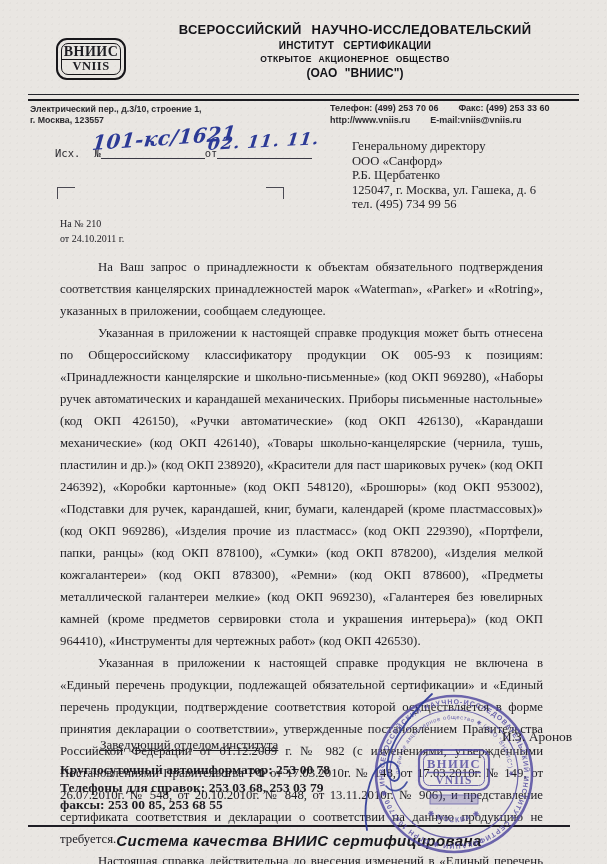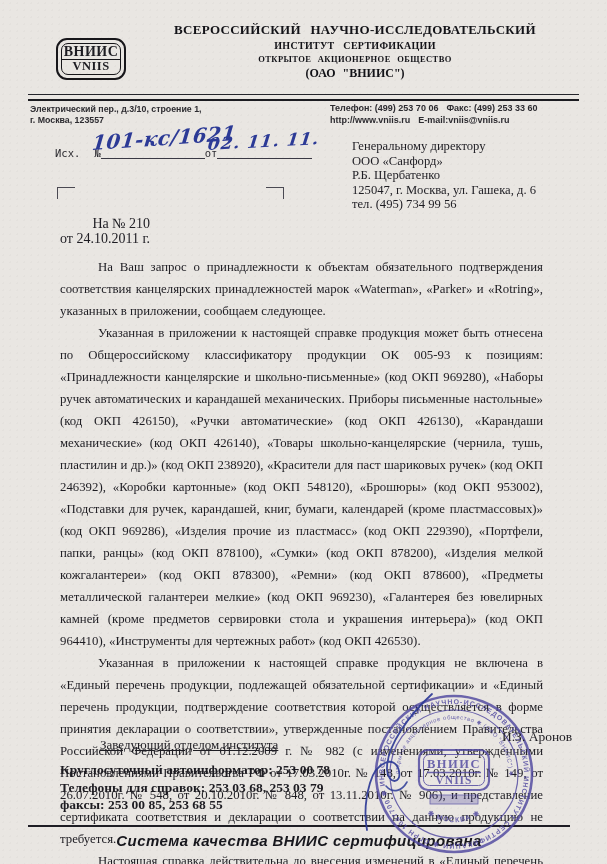--- a/index.html
+++ b/index.html
@@ -24,39 +24,39 @@
   .logo-inner{
     border:1px solid #17161a;border-radius:7px;
     width:58px;height:30px;display:flex;flex-direction:column;
     align-items:center;justify-content:center;
   }
   .logo-ru{font-family:"Liberation Serif",serif;font-weight:bold;font-size:14px;
     letter-spacing:.5px;line-height:14px;border-bottom:1.5px solid #17161a;padding:0 2px;}
   .logo-en{font-family:"Liberation Serif",serif;font-weight:bold;font-size:12.5px;line-height:13px;letter-spacing:.5px;}
   .title{
     position:absolute;left:140px;top:22px;width:430px;text-align:center;
-    font-family:Liberation Serif, serif;font-weight:bold;color:#131318;
+    font-family:Liberation Sans, sans-serif;font-weight:bold;color:#131318;
   }
   .t1{font-size:13px;letter-spacing:.3px;word-spacing:6px;line-height:16px;}
   .t2{font-size:10px;letter-spacing:.3px;word-spacing:6px;line-height:15px;}
   .t3{font-size:8.5px;letter-spacing:.4px;word-spacing:4px;line-height:11px;margin-top:1px;}
   .t4{font-size:12px;word-spacing:4px;line-height:14px;margin-top:1px;}
   .dbl-rule{
     position:absolute;left:28px;right:28px;top:94px;height:4px;
     border-top:1.5px solid #24242a;border-bottom:2.5px solid #1b1b20;
   }
   .addr-left{
     position:absolute;left:30px;top:104px;width:205px;text-align:left;
     font-family:"Liberation Sans",sans-serif;font-size:8.8px;line-height:11px;color:#2c2b30;font-weight:bold;
   }
   .addr-right{
     position:absolute;left:330px;top:103px;width:250px;
     font-family:"Liberation Sans",sans-serif;font-size:9px;line-height:11.5px;color:#2c2b30;font-weight:bold;
   }
-  .addr-right .row{display:flex;gap:8px;}
+  .addr-right .row{display:flex;gap:20px;}
   
   .ref-row{
     position:absolute;left:55px;top:146px;
     font-family:"DejaVu Sans Mono",monospace;font-size:10.5px;color:#2c2b30;
     display:flex;align-items:flex-end;
   }
   .u-line{display:inline-block;border-bottom:1.2px solid #3a3944;height:12px;}
   .hand{
     position:absolute;color:#2c3a96;
     font-family:"DejaVu Serif",serif;font-style:italic;font-weight:bold;
@@ -64,21 +64,21 @@
   .hand1{left:92px;top:126px;font-size:20px;transform:rotate(-4deg) skewX(-10deg);letter-spacing:.5px;}
   .hand2{left:208px;top:131px;font-size:17px;transform:rotate(-3deg) skewX(-10deg);letter-spacing:1px;}
   
   .recipient{
     position:absolute;left:352px;top:139px;width:235px;
     font-size:12.6px;line-height:14.6px;
   }
   .corner{position:absolute;width:17px;height:11px;}
   .corner.l{left:57px;top:187px;border-left:1.3px solid #4a4952;border-top:1.3px solid #4a4952;}
   .corner.r{left:266px;top:187px;border-right:1.3px solid #4a4952;border-top:1.3px solid #4a4952;}
-  .in-reply{position:absolute;left:60px;top:216px;font-size:14px;line-height:15px;text-align:right;}
+  .in-reply{position:absolute;left:60px;top:216px;font-size:10px;line-height:15px;}
   
   .body-text{
     position:absolute;left:60px;top:256px;width:483px;
     font-size:12.8px;line-height:22px;text-align:justify;
   }
   .body-text p{margin:0;text-indent:38px;}
   
   .sig-position{position:absolute;left:100px;top:737px;font-size:13px;text-decoration:underline;}
   .sig-name{position:absolute;left:502px;top:729px;font-size:13.5px;z-index:6;}
   .contacts{

